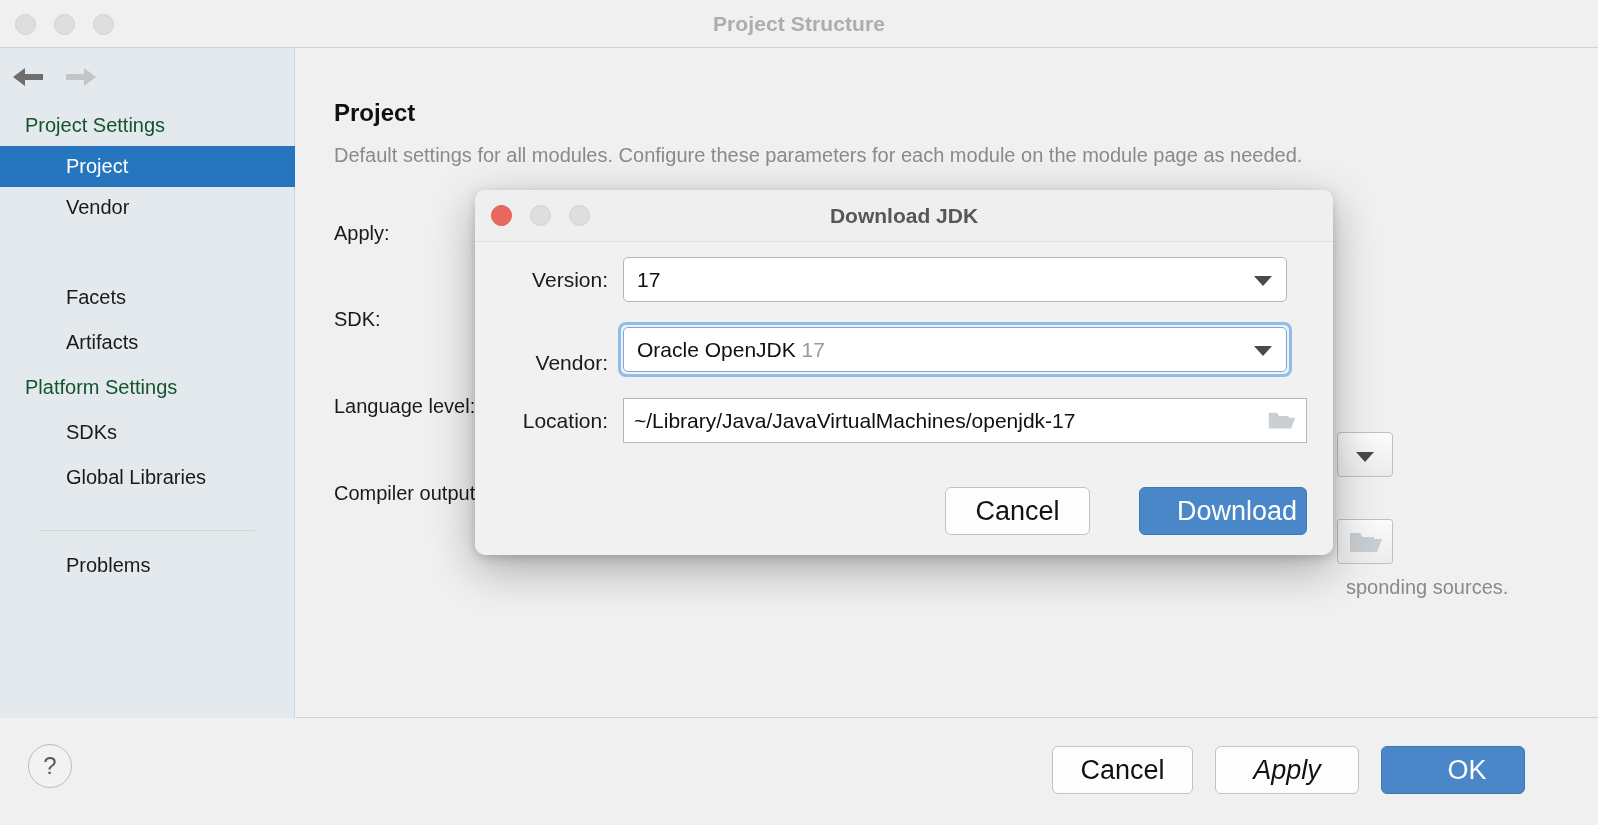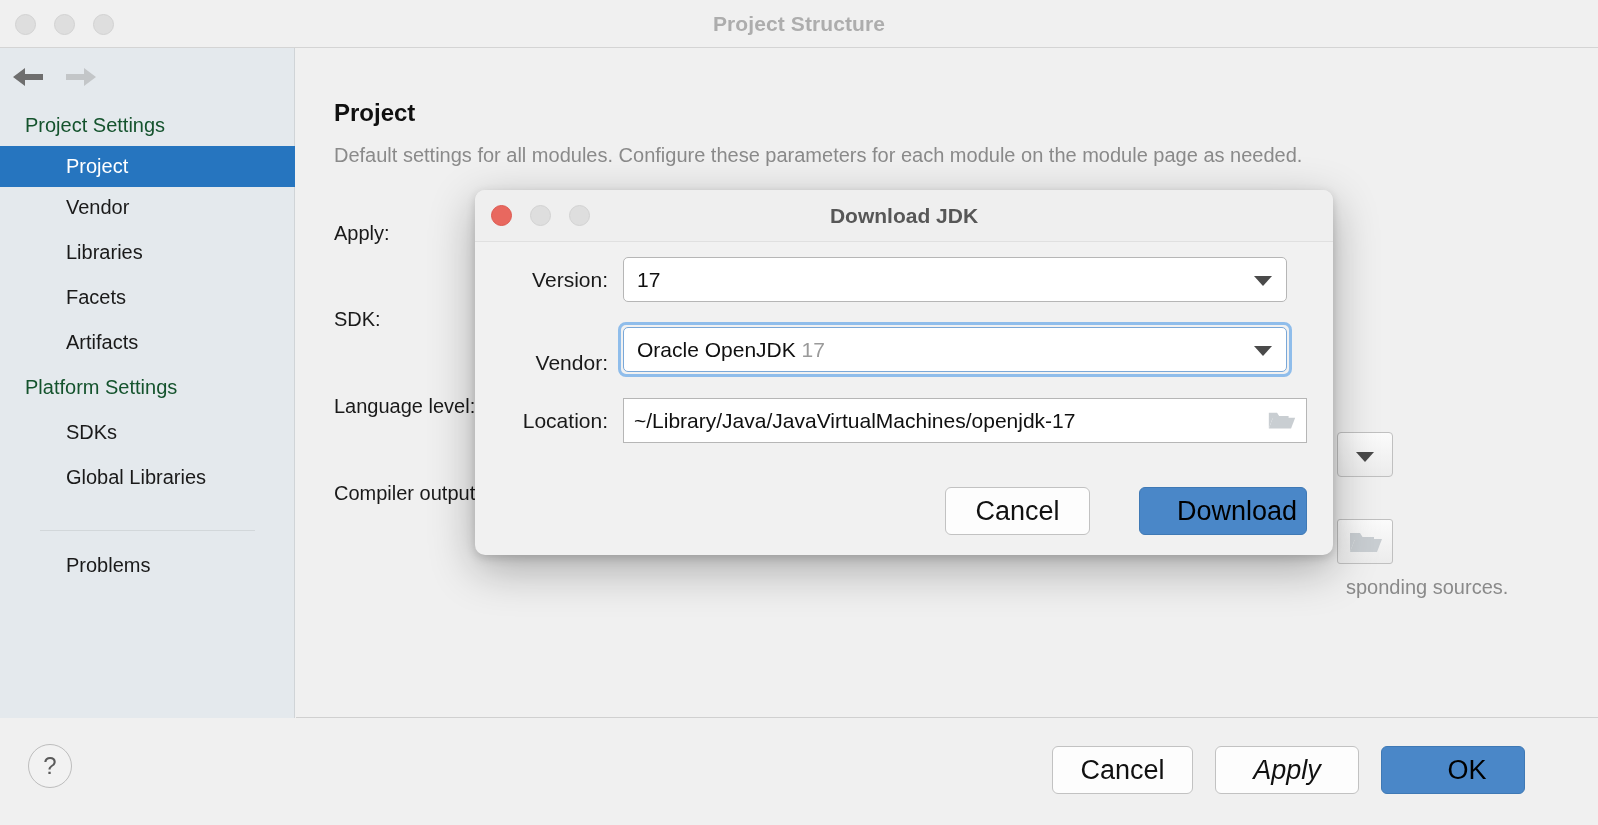--- a/index.html
+++ b/index.html
@@ -222,21 +222,21 @@
     user-select: none;
   }
   .btn.secondary {
     background: #fdfdfd;
     border: 1px solid #c2c2c2;
     color: #111111;
   }
   .btn.primary {
     background: #4a87c8;
     border: 1px solid #3f79b5;
-    color: #000000;
+    color: #ffffff;
     padding-left: 28px;
   }
   #btn-cancel-main { left: 1052px; top: 27px; width: 141px; }
   #btn-apply-main  { left: 1215px; top: 27px; width: 144px; font-style: italic; }
   #btn-ok-main     { left: 1381px; top: 27px; width: 144px; }
 
   
   #dialog {
     position: absolute;
     left: 475px; top: 190px;
@@ -381,21 +381,20 @@
       <div class="nav-arrow" id="nav-forward">
         <svg width="40" height="26" viewBox="0 0 40 26">
           <path d="M36 13 L24 4 L24 10 L6 10 L6 16 L24 16 L24 22 Z" fill="#c3c6c8"></path>
         </svg>
       </div>
     </div>
 
     <div class="sb-group" style="top:57px">Project Settings</div>
     <div class="sb-item selected" style="top:98px">Project</div>
     <div class="sb-item" style="top:139px">Vendor</div>
-    <div class="sb-item" style="top:184px">Libraries</div>
     <div class="sb-item" style="top:274px">Artifacts</div>
     <div class="sb-item" style="top:229px">Facets</div>
     <div class="sb-group" style="top:319px">Platform Settings</div>
     <div class="sb-item" style="top:364px">SDKs</div>
     <div class="sb-item" style="top:409px">Global Libraries</div>
     <div id="sb-divider"></div>
     <div class="sb-item" style="top:497px">Problems</div>
   </div>
 
   <div id="content">

